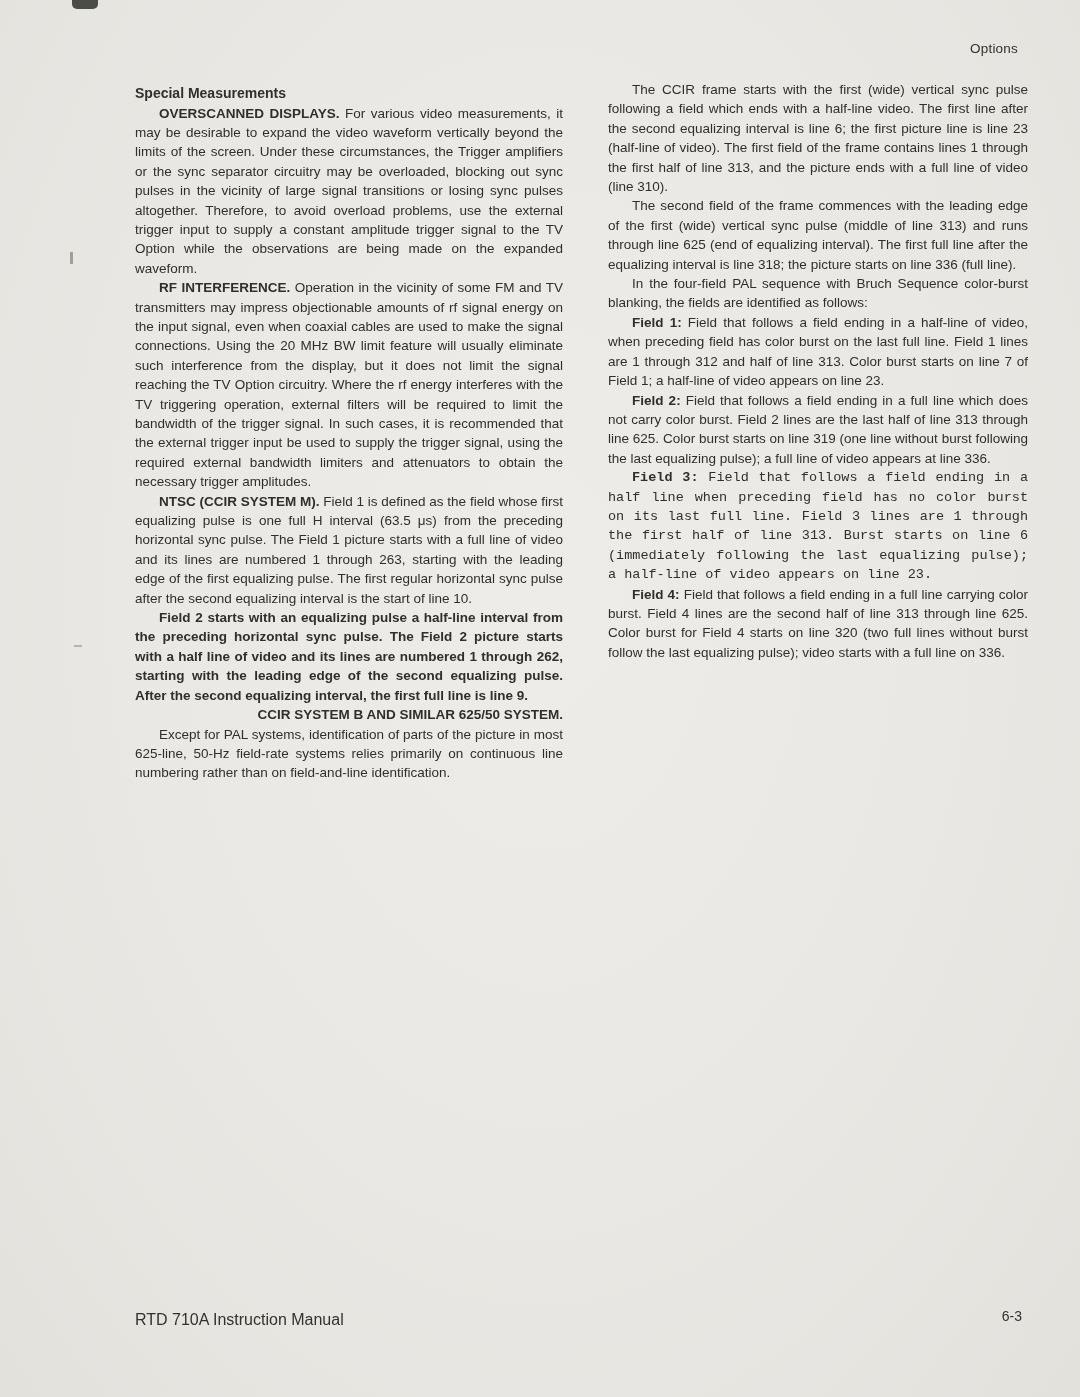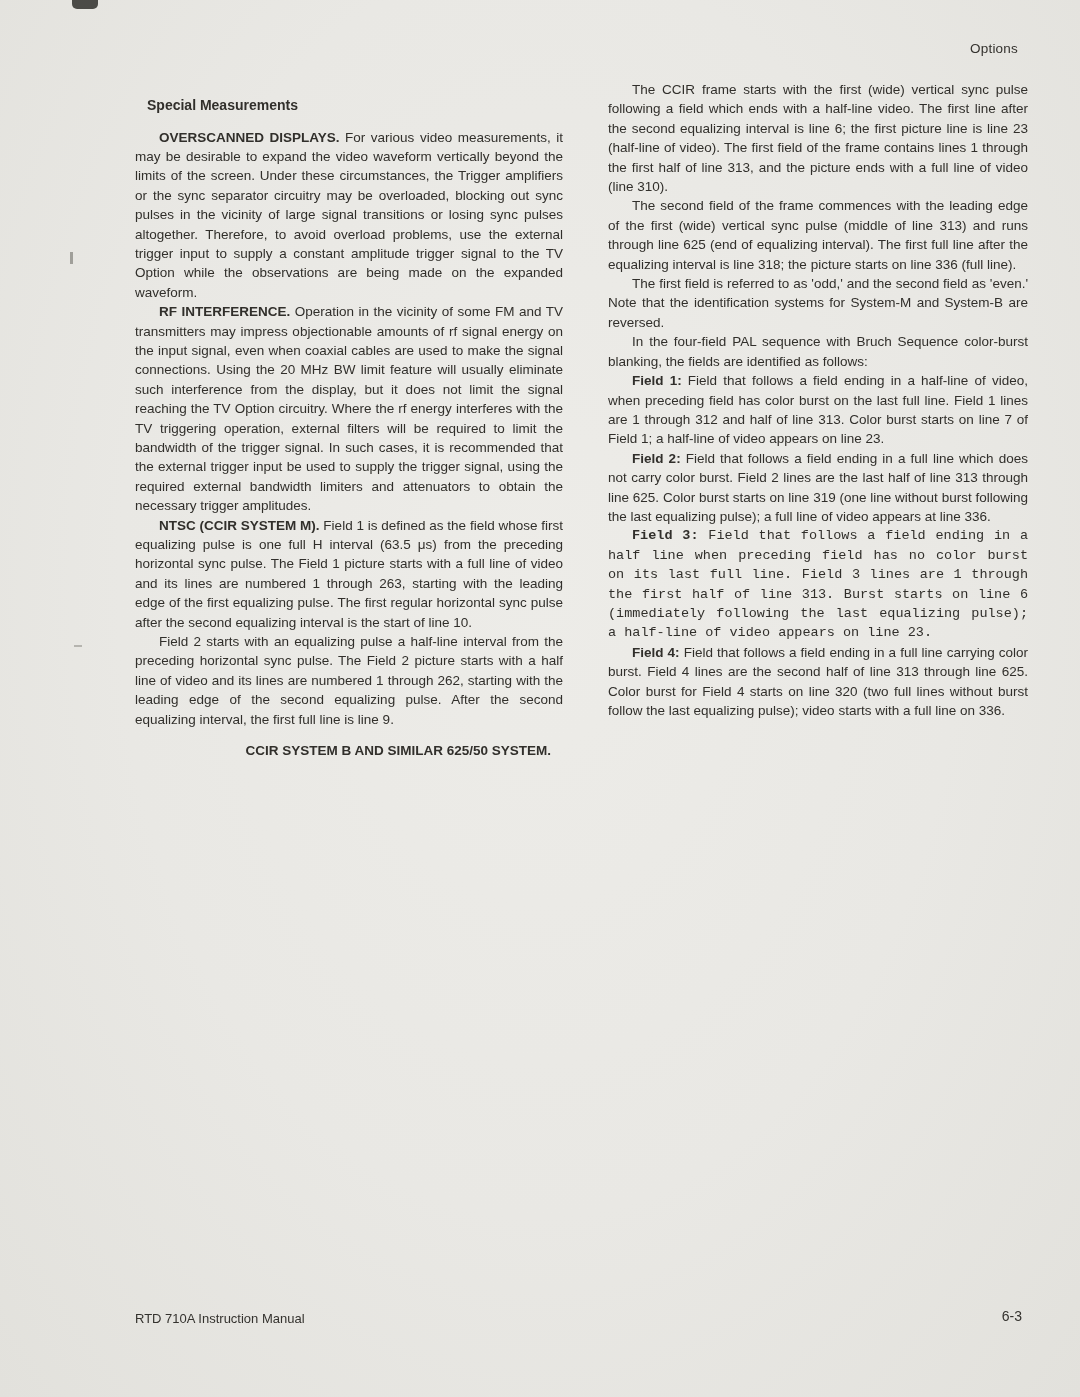--- a/index.html
+++ b/index.html
@@ -54,52 +54,52 @@
     text-align: justify;
   }
   .col-left  { left: 135px; top: 84px; width: 428px; }
   .col-right { left: 608px; top: 80px; width: 420px; }
   p.para {
     margin: 0;
     text-indent: 24px;
   }
   .lead { font-weight: bold; }
   h3.heading {
-    margin: 12px;
+    margin: 0;
     font-size: 14px;
     font-weight: bold;
     line-height: 19.5px;
     text-align: left;
     text-indent: 0;
   }
   h3.heading-indent {
     text-align: right;
     text-indent: 24px;
     font-size: 13.5px;
   }
   
   .mt-sm { margin-top: 30px; }
   .mb-xs { margin-bottom: 3px; }
   .mb-sm { margin-bottom: 7px; }
   .mt-rf { margin-top: 46px; }
   .mt-ident { margin-top: 40px; }
-  .mt-f2l { margin-top: 40px; }
+  .mt-f2l { margin-top: 40px; font-weight: bold; }
   .mt-ccirb { margin-top: 45px; }
   .mt-r2 { margin-top: 41px; }
   .mt-r3 { margin-top: 38px; }
   .mt-r4 { margin-top: 38px; }
   .mt-rf1 { margin-top: 30px; }
   .mt-rf2 { margin-top: 36px; }
   .mt-rf3 { margin-top: 40px; font-family: Liberation Mono, monospace; }
   .mt-rf4 { margin-top: 42px; }
   .footer-left {
     position: absolute;
     left: 135px;
     top: 1311px;
-    font-size: 13px;
+    font-size: 16px;
     color: #34322e;
   }
   .footer-right {
     position: absolute;
     right: 58px;
     top: 1308px;
     font-size: 14px;
     color: #34322e;
   }
 </style>
@@ -123,30 +123,30 @@
 
     <p class="para mt-rf"><b class="lead">RF INTERFERENCE.</b><span> Operation in the vicinity of some FM and TV transmitters may impress objectionable amounts of rf signal energy on the input signal, even when coaxial cables are used to make the signal connections. Using the 20 MHz BW limit feature will usually eliminate such interference from the display, but it does not limit the signal reaching the TV Option circuitry. Where the rf energy interferes with the TV triggering operation, external filters will be required to limit the bandwidth of the trigger signal. In such cases, it is recommended that the external trigger input be used to supply the trigger signal, using the required external bandwidth limiters and attenuators to obtain the necessary trigger amplitudes.</span></p>
 
 
     <p class="para"><b class="lead">NTSC (CCIR SYSTEM M).</b><span> Field 1 is defined as the field whose first equalizing pulse is one full H interval (63.5 μs) from the preceding horizontal sync pulse. The Field 1 picture starts with a full line of video and its lines are numbered 1 through 263, starting with the leading edge of the first equalizing pulse. The first regular horizontal sync pulse after the second equalizing interval is the start of line 10.</span></p>
 
     <p class="para mt-f2l">Field 2 starts with an equalizing pulse a half-line interval from the preceding horizontal sync pulse. The Field 2 picture starts with a half line of video and its lines are numbered 1 through 262, starting with the leading edge of the second equalizing pulse. After the second equalizing interval, the first full line is line 9.</p>
 
     <h3 class="heading heading-indent mt-ccirb mb-xs">CCIR SYSTEM B AND SIMILAR 625/50 SYSTEM.</h3>
 
+    <p class="para">Except for PAL systems, identification of parts of the picture in most 625-line, 50-Hz field-rate systems relies primarily on continuous line numbering rather than on field-and-line identification.</p>
 
   </div>
 
   <div class="col col-right">
 
     <p class="para">The CCIR frame starts with the first (wide) vertical sync pulse following a field which ends with a half-line video. The first line after the second equalizing interval is line 6; the first picture line is line 23 (half-line of video). The first field of the frame contains lines 1 through the first half of line 313, and the picture ends with a full line of video (line 310).</p>
 
     <p class="para mt-r2">The second field of the frame commences with the leading edge of the first (wide) vertical sync pulse (middle of line 313) and runs through line 625 (end of equalizing interval). The first full line after the equalizing interval is line 318; the picture starts on line 336 (full line).</p>
 
-    <p class="para mt-r3">The first field is referred to as 'odd,' and the second field as 'even.' Note that the identification systems for System-M and System-B are reversed.</p>
 
     <p class="para mt-r4">In the four-field PAL sequence with Bruch Sequence color-burst blanking, the fields are identified as follows:</p>
 
     <p class="para mt-rf1"><b class="lead">Field 1:</b><span> Field that follows a field ending in a half-line of video, when preceding field has color burst on the last full line. Field 1 lines are 1 through 312 and half of line 313. Color burst starts on line 7 of Field 1; a half-line of video appears on line 23.</span></p>
 
     <p class="para mt-rf2"><b class="lead">Field 2:</b><span> Field that follows a field ending in a full line which does not carry color burst. Field 2 lines are the last half of line 313 through line 625. Color burst starts on line 319 (one line without burst following the last equalizing pulse); a full line of video appears at line 336.</span></p>
 
     <p class="para mt-rf3"><b class="lead">Field 3:</b><span> Field that follows a field ending in a half line when preceding field has no color burst on its last full line. Field 3 lines are 1 through the first half of line 313. Burst starts on line 6 (immediately following the last equalizing pulse); a half-line of video appears on line 23.</span></p>
 
     <p class="para mt-rf4"><b class="lead">Field 4:</b><span> Field that follows a field ending in a full line carrying color burst. Field 4 lines are the second half of line 313 through line 625. Color burst for Field 4 starts on line 320 (two full lines without burst follow the last equalizing pulse); video starts with a full line on 336.</span></p>

